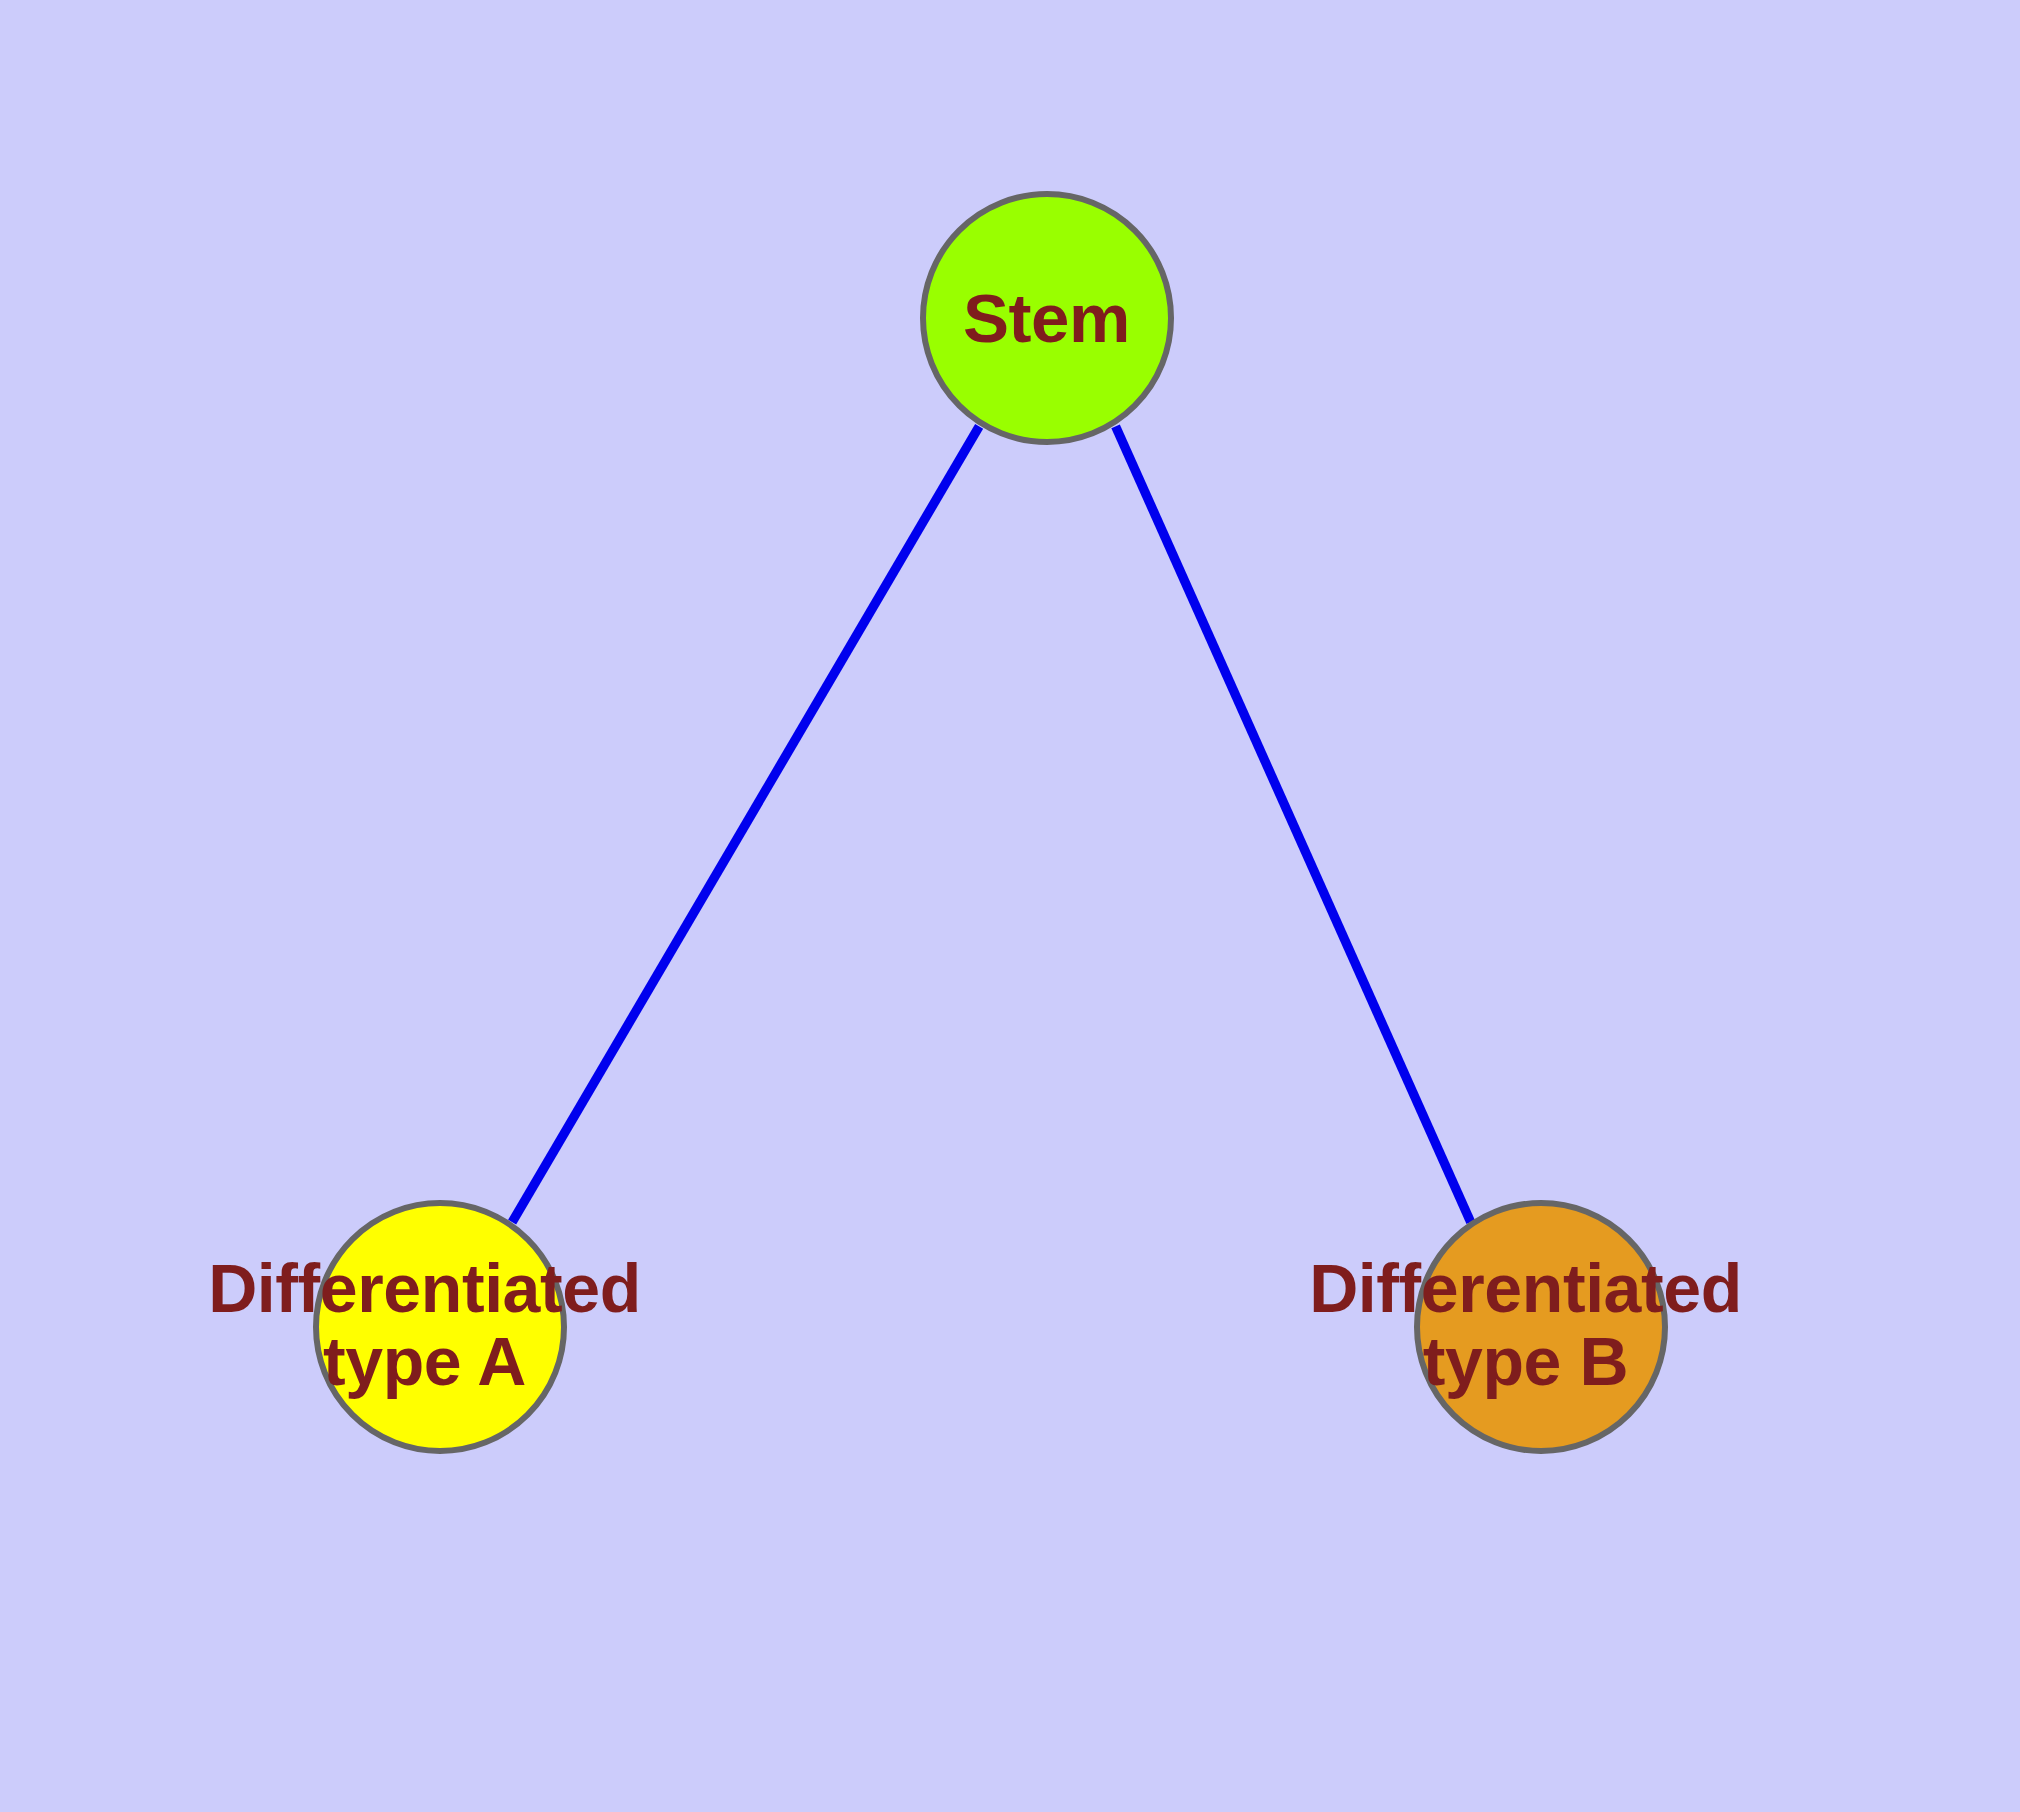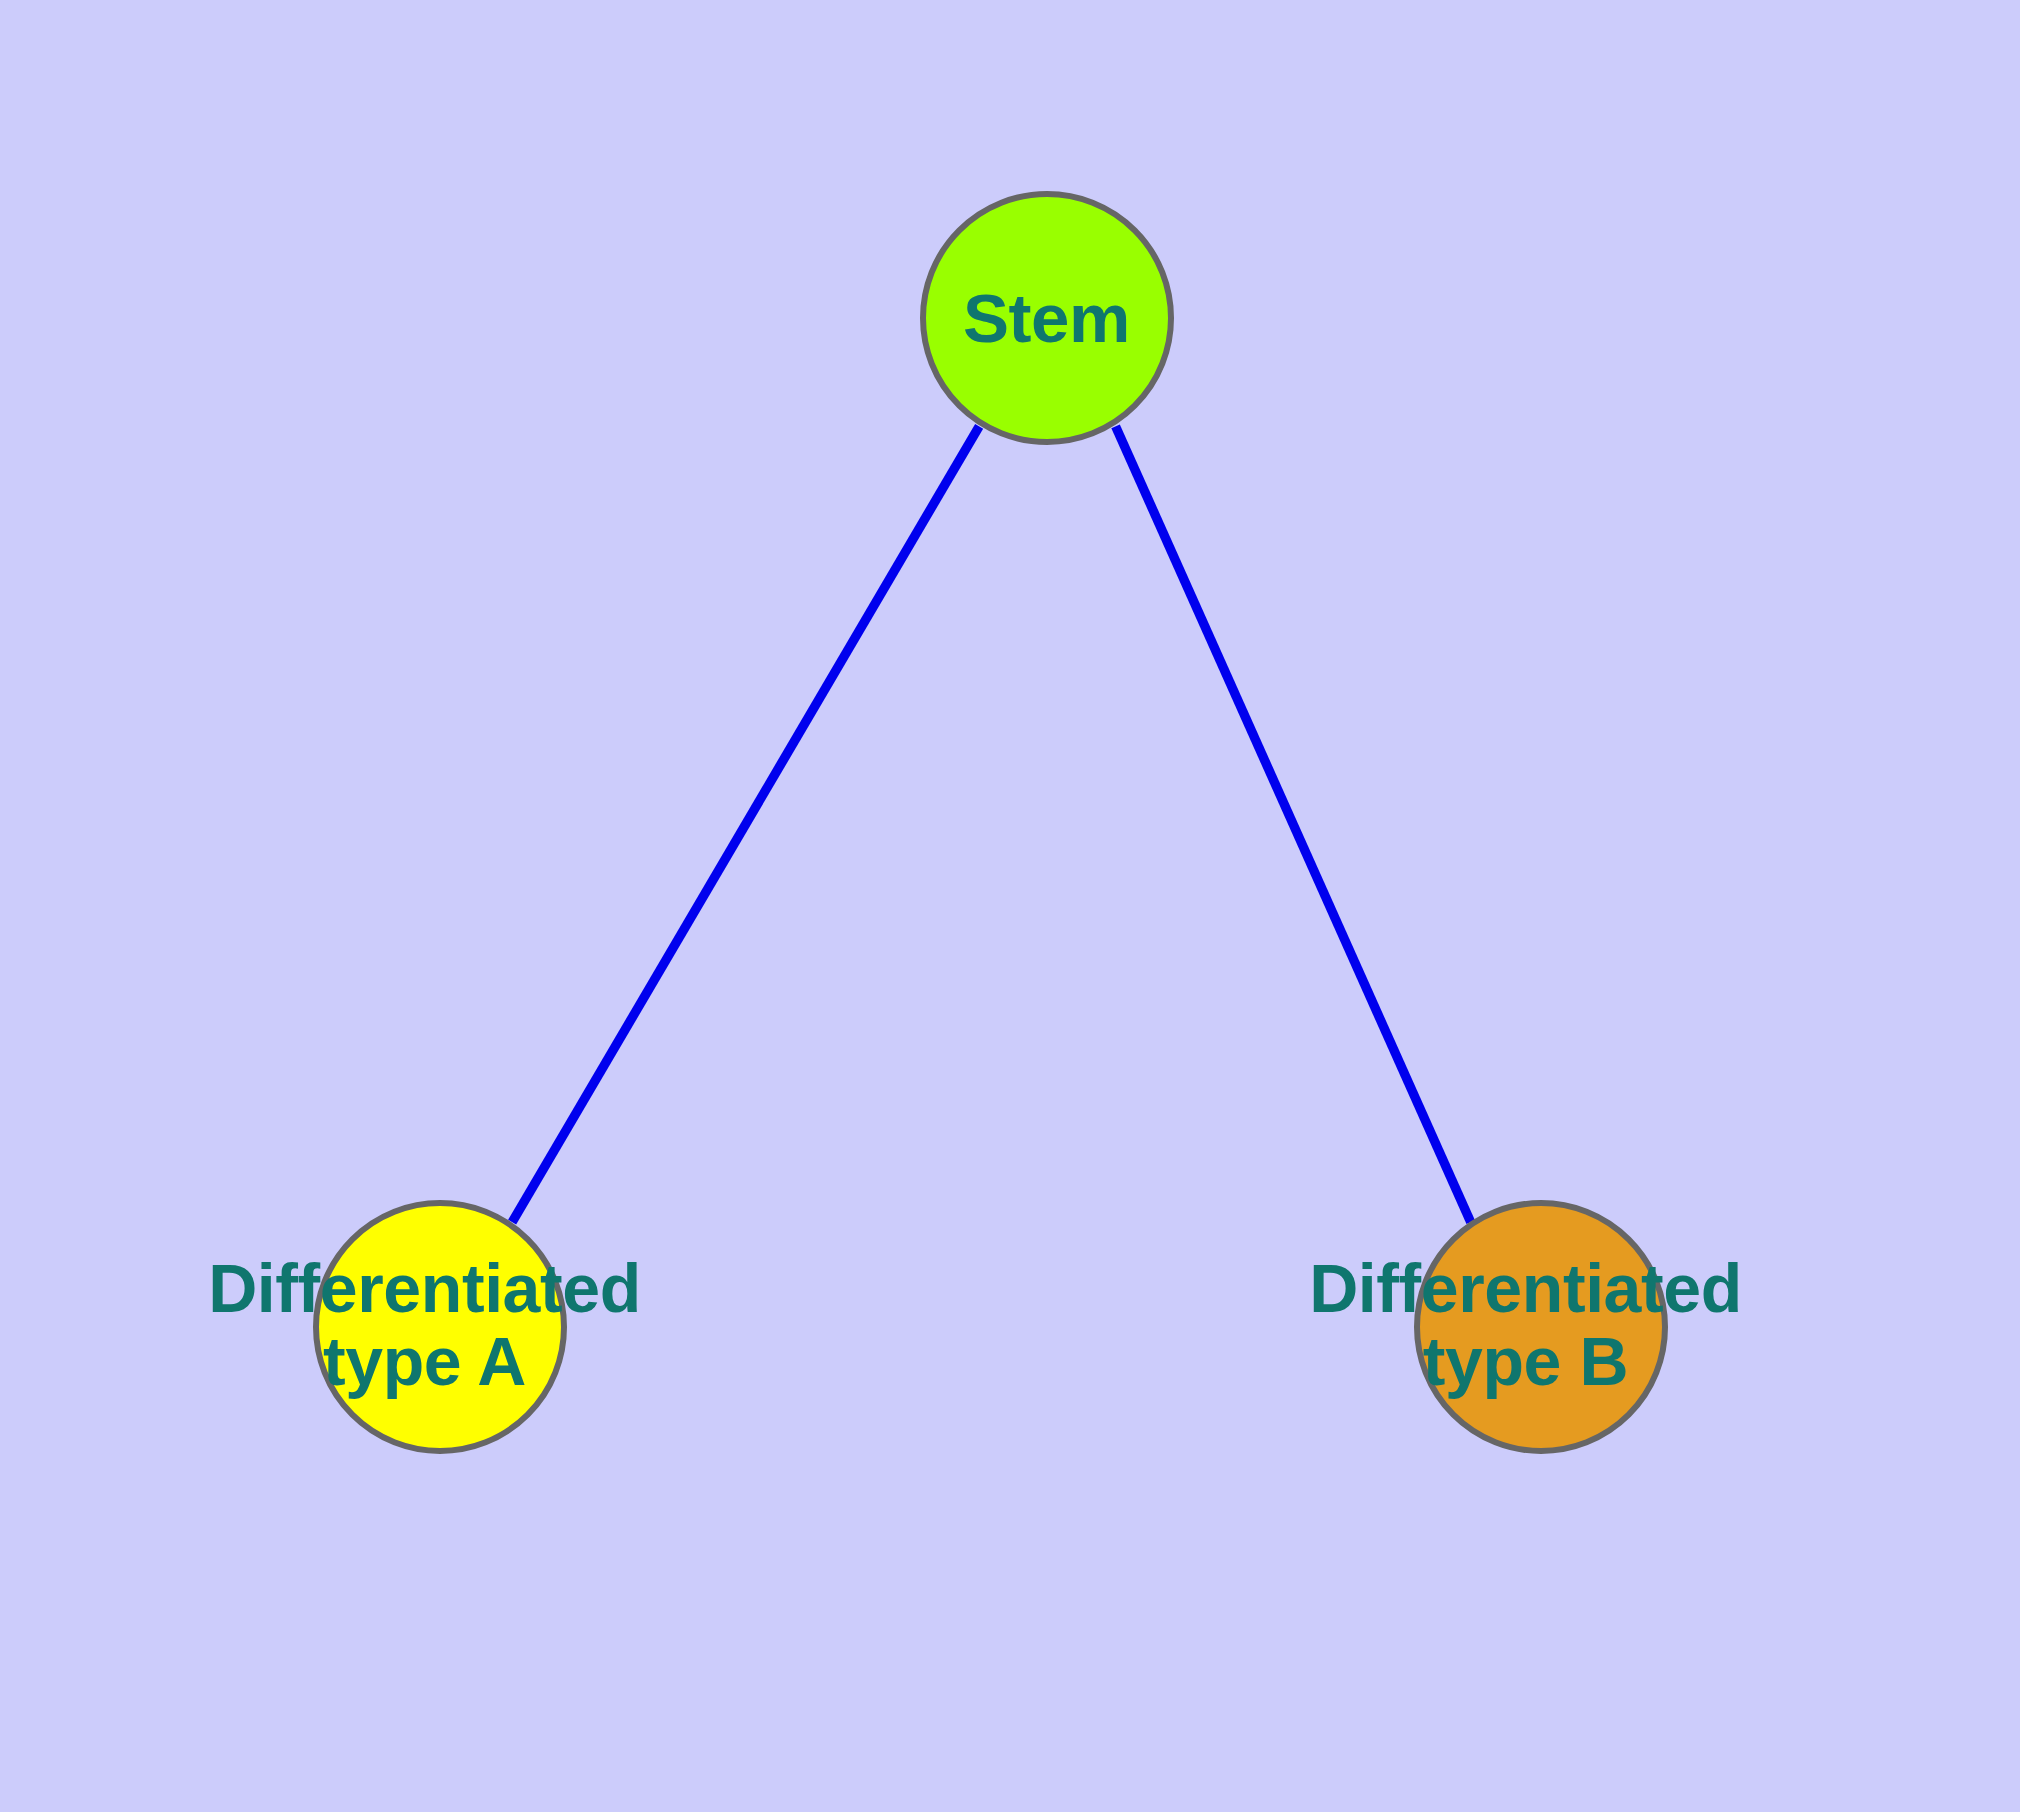--- a/index.html
+++ b/index.html
@@ -29,21 +29,21 @@
   .node {
     position: absolute;
     display: block;
     border-radius: 50%;
     box-sizing: border-box;
     border: 6px solid #666666;
   }
   .node-label {
     position: absolute;
     text-align: center;
-    color: #0f766e;
+    color: #7f1d1d;
     font-family: "Liberation Sans", sans-serif;
     font-weight: bold;
     line-height: 1.08;
     white-space: pre;
     letter-spacing: -0.4px;
     pointer-events: none;
   }
   
   #node-stem {
     left: 920px;

